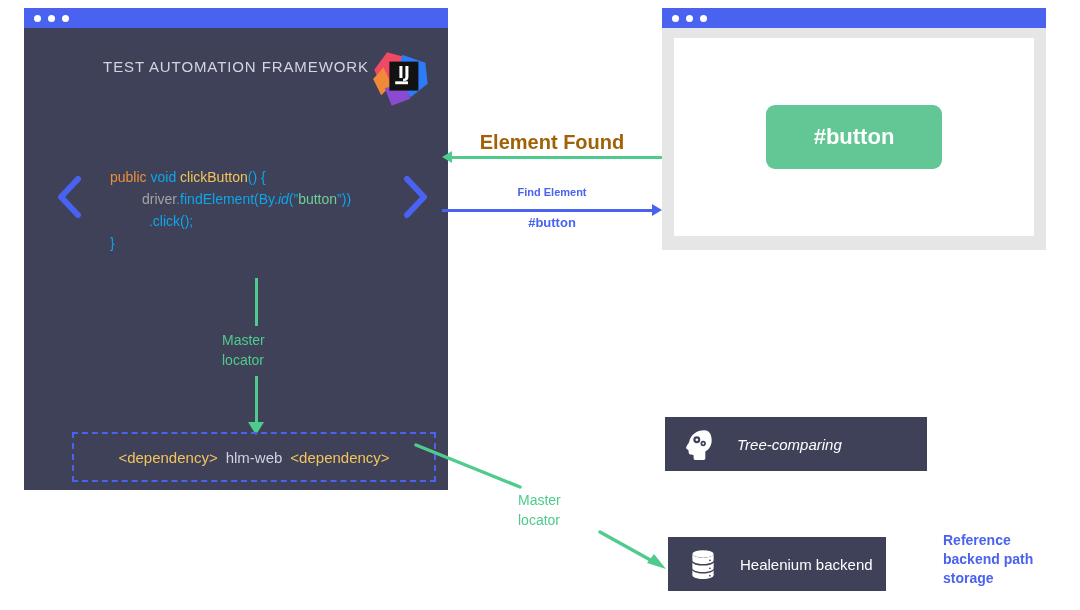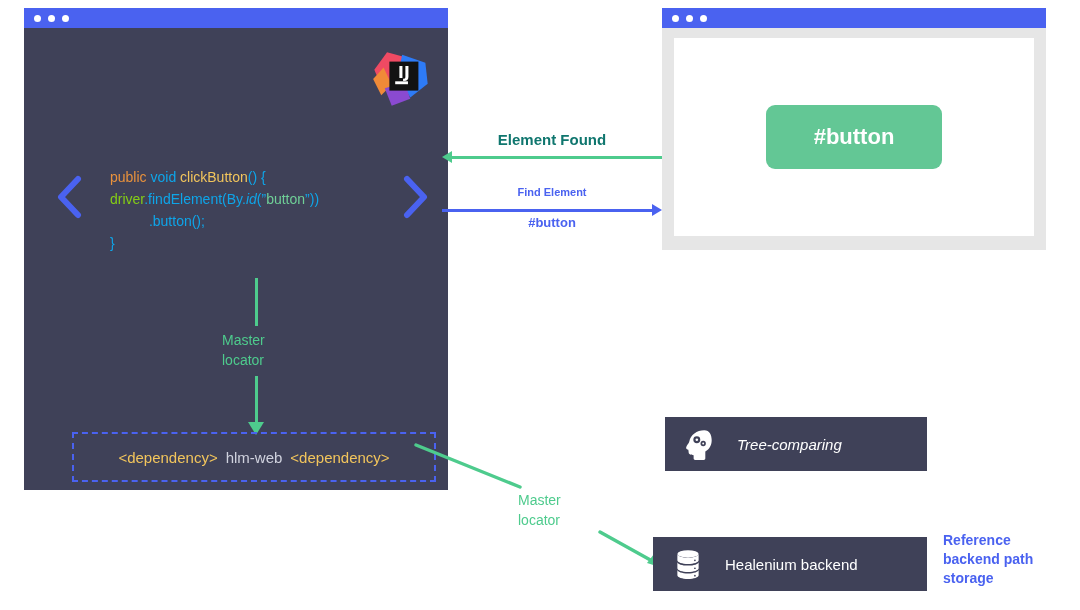--- a/index.html
+++ b/index.html
@@ -34,42 +34,42 @@
   #chev-right{left:378px;top:147px;}
 
   
   #code-block{
     position:absolute;left:86px;top:138px;width:300px;
     font-family:"Liberation Sans","DejaVu Sans",sans-serif;
     font-size:14px;line-height:22px;color:#d0d2de;white-space:pre;
   }
   .kw{color:#e8913c;}
   .mth{color:#f2c55c;}
-  .var{color:#84cc16;}
+  .var{color:#a3a3a3;margin-left:32px;}
   .str{color:#6fcf97;}
   .ital{font-style:italic;text-align:right;}
   .plain{color:#0ea5e9;}
 
   
   #vline-top{position:absolute;left:231px;top:250px;width:3px;height:48px;background:#4ecb8d;}
   #ml-inner{position:absolute;left:198px;top:302px;width:110px;color:#4ecb8d;font-size:14px;line-height:20px;}
   #vline-bot{position:absolute;left:231px;top:348px;width:3px;height:50px;background:#4ecb8d;}
   #vhead{position:absolute;left:224px;top:394px;width:0;height:0;
     border-left:8px solid transparent;border-right:8px solid transparent;border-top:13px solid #4ecb8d;}
 
   
   #dep-box{
     position:absolute;left:48px;top:404px;width:364px;height:50px;
     border:2px dashed #4a62f0;box-sizing:border-box;
     display:flex;align-items:center;justify-content:center;
     font-size:15px;
   }
   .tag{color:#f2c55c;}
   .dep-mid{color:#d0d2de;}
-  .glabel{color:#0f766e;font-size:15px;font-weight:bold;}
+  .glabel{color:#a16207;font-size:20px;font-weight:bold;}
   .blabel{color:#4a62f0;font-size:11px;font-weight:bold;}
   .bsub{color:#4a62f0;font-size:13px;font-weight:bold;}
 
   #lbl-element-found{position:absolute;left:442px;top:131px;width:220px;text-align:center;}
   #line-found{position:absolute;left:450px;top:156px;width:212px;height:2.5px;background:#4ecb8d;}
   #head-found{position:absolute;left:442px;top:151px;width:0;height:0;
     border-top:6px solid transparent;border-bottom:6px solid transparent;border-right:10px solid #4ecb8d;}
 
   #lbl-find-element{position:absolute;left:442px;top:186px;width:220px;text-align:center;}
   #line-find{position:absolute;left:442px;top:209px;width:212px;height:2.5px;background:#4a62f0;}
@@ -88,21 +88,21 @@
     width:176px;height:64px;background:#63c795;border-radius:9px;
     display:flex;align-items:center;justify-content:center;
     color:#ffffff;font-size:22px;font-weight:bold;
   }
 
   
   .card{
     position:absolute;background:#3f4158;display:flex;align-items:center;
   }
   #card-tree{left:665px;top:417px;width:262px;height:54px;font-style:italic;}
-  #card-backend{left:653px;top:537px;width:274px;height:54px;}
+  #card-backend{left:668px;top:537px;width:218px;height:54px;}
   .card-icon{width:34px;height:34px;margin-left:18px;flex:0 0 auto;}
   .card-label{color:#ffffff;font-size:15px;margin-left:20px;}
 
   #ref-text{position:absolute;left:943px;top:531px;width:120px;
     color:#4a62f0;font-size:14px;line-height:19px;font-weight:bold;}
 
   
   #diag1{position:absolute;left:414px;top:443px;width:110px;height:46px;}
   #diag2{position:absolute;left:598px;top:530px;width:70px;height:42px;}
   #ml-outer{position:absolute;left:518px;top:490px;width:110px;color:#4ecb8d;font-size:14px;line-height:20px;}
@@ -113,20 +113,21 @@
 <div class="abs" id="ide-window">
 
   <div id="ide-titlebar">
     <span class="dot"></span>
     <span class="dot"></span>
     <span class="dot"></span>
   </div>
 
   <div id="ide-body">
 
+    <div id="ide-title">TEST AUTOMATION FRAMEWORK</div>
 
     <svg id="ij-logo" viewBox="0 0 100 100">
       <polygon points="4,34 26,4 56,12 44,52 16,62" fill="#ef4a63"></polygon>
       <polygon points="2,50 20,30 34,60 16,78" fill="#f08a38"></polygon>
       <polygon points="52,8 92,22 96,58 66,82 44,46" fill="#2e7bf6"></polygon>
       <polygon points="22,66 56,56 66,84 34,96" fill="#8a4ad1"></polygon>
       <rect x="30" y="20" width="50" height="50" fill="#121212"></rect>
       <text x="55" y="48" font-family="DejaVu Sans, sans-serif" font-size="27" font-weight="bold" fill="#ffffff" text-anchor="middle">IJ</text>
       <rect x="40" y="54" width="22" height="5" fill="#ffffff"></rect>
     </svg>
@@ -134,21 +135,21 @@
     <svg class="chev" id="chev-left" viewBox="0 0 26 44">
       <polyline points="21,4 4,22 21,40" fill="none" stroke="#4a62f0" stroke-width="6" stroke-linecap="round" stroke-linejoin="round"></polyline>
     </svg>
 
     <svg class="chev" id="chev-right" viewBox="0 0 26 44">
       <polyline points="5,4 22,22 5,40" fill="none" stroke="#4a62f0" stroke-width="6" stroke-linecap="round" stroke-linejoin="round"></polyline>
     </svg>
 
     <div id="code-block"><span class="kw">public</span><span class="plain"> void </span><span class="mth">clickButton</span><span class="plain">() {</span>
 <span class="var">driver</span><span class="plain">.findElement(By.</span><span class="plain ital">id</span><span class="plain">(”</span><span class="str">button</span><span class="plain">”))</span>
-<span class="plain">          .button();</span>
+<span class="plain">          .click();</span>
 <span class="plain">}</span></div>
 
     <div id="vline-top"></div>
     <div id="ml-inner" style="white-space:pre-line">Master
 locator</div>
     <div id="vline-bot"></div>
     <div id="vhead"></div>
 
     <div id="dep-box">
       <span class="tag">&lt;dependency&gt;</span>

